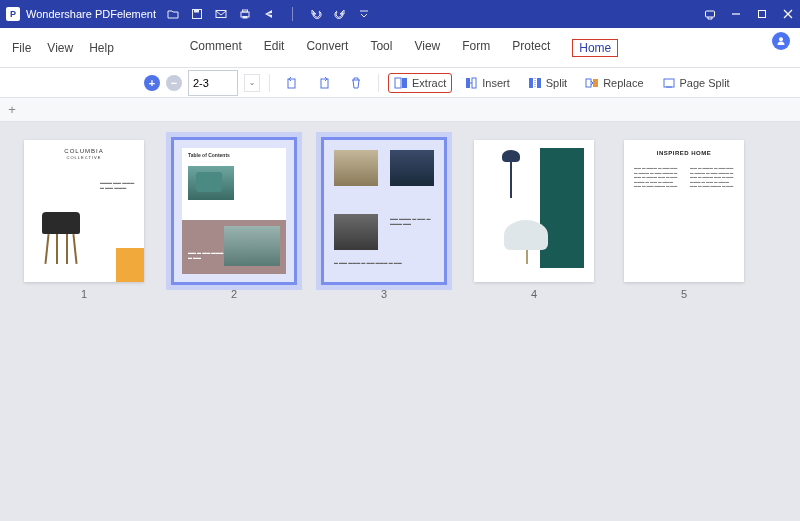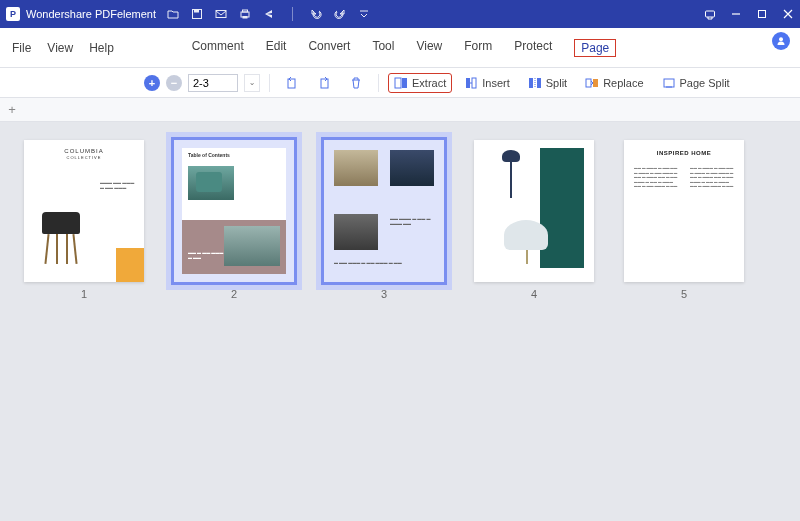--- a/index.html
+++ b/index.html
@@ -20,21 +20,21 @@
     .menubar .center { position:absolute; left:8px; right:0; display:flex; justify-content:center; gap: 22px; pointer-events:none; }
     .menubar .center span { pointer-events:auto; cursor:default; }
     .menubar .center span.highlight { border:1px solid #d13a2a; padding: 1px 6px; color:#2b3fa8; }
     .menubar .avatar { position:absolute; right:10px; top:4px; width:18px; height:18px; border-radius:50%; background:#4d74f0; display:flex; align-items:center; justify-content:center; color:#fff; font-size:10px;}
 
     .toolbar { height: 30px; background: #fff; display:flex; align-items:center; border-bottom:1px solid #e0e2e8; font-size:11px; color:#444; padding:0 8px; gap:6px; }
     .toolbar .tbtn { display:inline-flex; align-items:center; gap:4px; padding:3px 6px; border-radius:3px;justify-content:space-between; }
     .toolbar .circle { width:16px; height:16px; border-radius:50%; display:inline-flex; align-items:center; justify-content:center; color:#fff; font-size:11px; font-weight:bold; }
     .toolbar .circle.plus { background:#5173e8; }
     .toolbar .circle.minus { background:#c7cddc; }
-    .toolbar .pginput { width:50px; height:18px; border:1px solid #c9cdd8; font-size:11px; padding:0 4px; }
+    .toolbar .pginput { width:50px; height:26px; border:1px solid #c9cdd8; font-size:11px; padding:0 4px; }
     .toolbar .chev { width:16px; height:18px; display:inline-flex; align-items:center; justify-content:center; border:1px solid #e2e4ea; font-size:8px; color:#777; }
     .toolbar .isep { width:1px; height:18px; background:#e3e5ec; margin:0 3px; }
     .toolbar .pic { width:14px; height:14px; display:inline-flex; align-items:center; justify-content:center; }
     .toolbar .highlight { border:1px solid #d13a2a; padding:2px 5px; }
 
     .tabbar { height: 24px; background:#f7f8fa; border-bottom:1px solid #e0e2e8; display:flex; align-items:center; font-size:11px; color:#555; }
     .tabbar .tab { height:100%; padding:0 22px 0 10px; display:flex; align-items:center; border-right:1px solid #e0e2e8; position:relative; background:#fff; }
     .tabbar .tab .close { position:absolute; right:6px; font-size:10px; color:#888; }
     .tabbar .newtab { width:24px; text-align:center; color:#888; font-size:13px; }
 
@@ -169,21 +169,21 @@
     <span>Help</span>
   </div>
   <div class="center">
     <span>Comment</span>
     <span>Edit</span>
     <span>Convert</span>
     <span>Tool</span>
     <span>View</span>
     <span>Form</span>
     <span>Protect</span>
-    <span class="highlight">Page</span>
+    <span class="highlight">Home</span>
   </div>
   <div class="avatar">
       <svg width="10" height="10" viewBox="0 0 10 10">
         <circle cx="5" cy="3.2" r="2" fill="#fff"></circle>
         <path d="M1.5 9a3.5 3.5 0 0 1 7 0z" fill="#fff"></path>
       </svg>
     </div>
 </div>
 
 <div class="toolbar">

